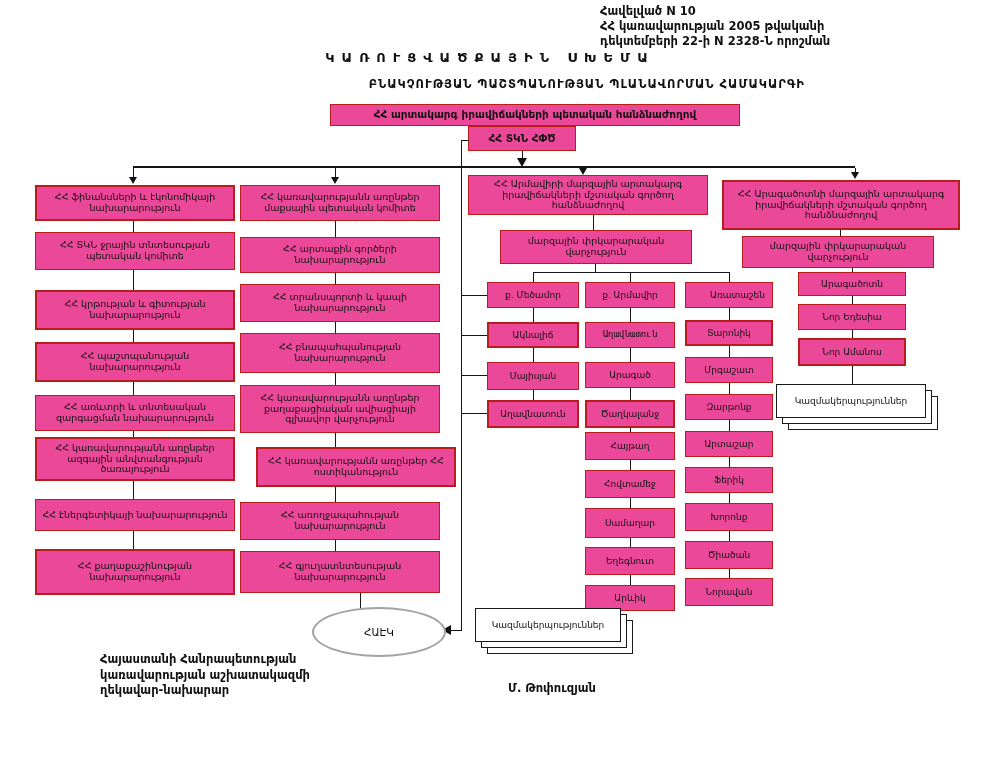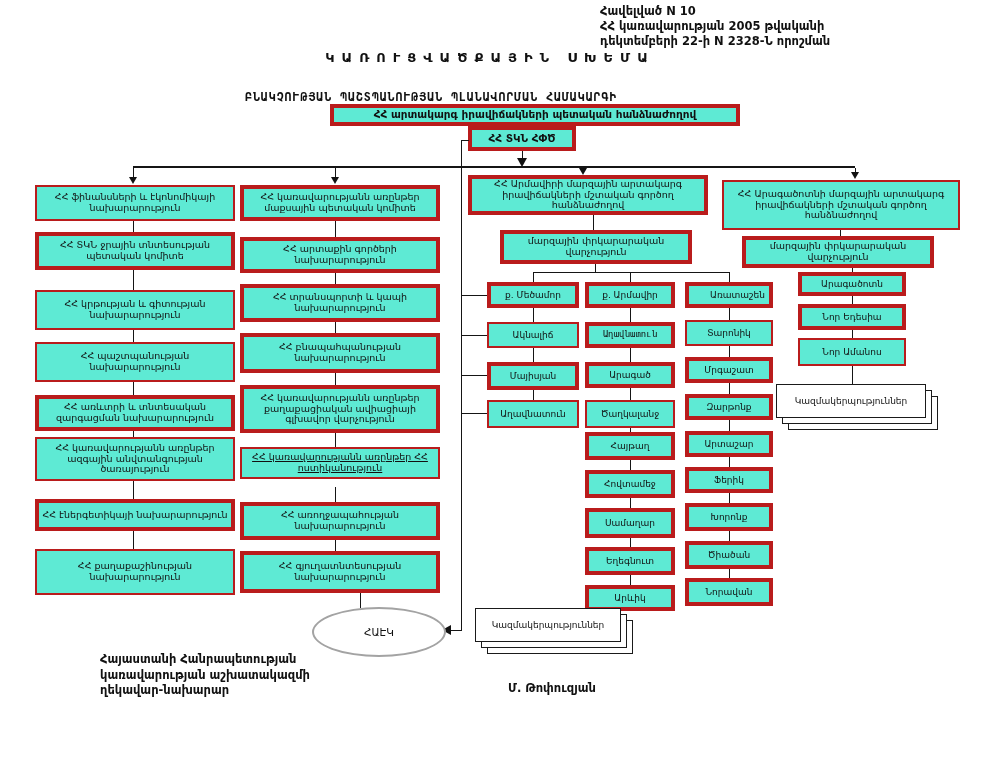--- a/index.html
+++ b/index.html
@@ -2,23 +2,23 @@
 <html><head>
 <meta charset="utf-8">
 <style>
   html,body{margin:0;padding:0;background:#e8e8e8;}
   .cv{position:relative;width:984px;height:765px;background:#ffffff;
       font-family:"DejaVu Sans",sans-serif;color:#111;overflow:hidden;}
   .annex{position:absolute;left:600px;top:4px;width:320px;text-align:left;
          font-size:11.5px;font-weight:700;line-height:15px;}
   .ttl{position:absolute;left:200px;top:50px;width:580px;text-align:center;
        font-size:13px;font-weight:700;letter-spacing:7px;}
-  .sub{position:absolute;left:245px;top:90px;width:560px;text-align:left;
-       font-size:11.5px;font-weight:700;letter-spacing:1px;font-family:Liberation Mono, monospace;}
-  .bx{position:absolute;background:#5eead4;border:4px solid #b91c1c;box-sizing:border-box;
+  .sub{position:absolute;left:245px;top:77px;width:560px;text-align:right;
+       font-size:11.5px;font-weight:700;letter-spacing:1px;}
+  .bx{position:absolute;background:#ec4899;border:1px solid #b91c1c;box-sizing:border-box;
       display:flex;align-items:center;justify-content:center;text-align:center;
       font-size:9.5px;line-height:1.14;padding:1px 3px;}
   .bx2{border-width:2px;}
   .sm{font-size:9px;}
   .bold{font-weight:700;}
   .hl{position:absolute;background:#151515;height:1px;}
   .vl{position:absolute;background:#151515;width:1px;}
   .sp{height:2px;}
   .ad{position:absolute;width:0;height:0;border-left:4px solid transparent;
       border-right:4px solid transparent;border-top:7px solid #111;}
@@ -83,21 +83,21 @@
   <div class="vl" style="left:133px;top:382px;height:13px;"></div>
   <div class="vl" style="left:133px;top:431px;height:6px;"></div>
   <div class="vl" style="left:133px;top:481px;height:18px;"></div>
   <div class="vl" style="left:133px;top:531px;height:18px;"></div>
 
   <div class="bx" style="left:240px;top:185px;width:200px;height:36px;">ՀՀ կառավարությանն առընթեր մաքսային պետական կոմիտե</div>
   <div class="bx" style="left:240px;top:237px;width:200px;height:36px;">ՀՀ արտաքին գործերի նախարարություն</div>
   <div class="bx" style="left:240px;top:284px;width:200px;height:38px;">ՀՀ տրանսպորտի և կապի նախարարություն</div>
   <div class="bx" style="left:240px;top:333px;width:200px;height:40px;">ՀՀ բնապահպանության նախարարություն</div>
   <div class="bx" style="left:240px;top:385px;width:200px;height:48px;">ՀՀ կառավարությանն առընթեր քաղաքացիական ավիացիայի գլխավոր վարչություն</div>
-  <div class="bx bx2" style="left:240px;top:447px;width:200px;height:32px;text-decoration:underline;">ՀՀ կառավարությանն առընթեր ՀՀ ոստիկանություն</div>
+  <div class="bx bx2" style="left:256px;top:447px;width:200px;height:40px;">ՀՀ կառավարությանն առընթեր ՀՀ ոստիկանություն</div>
   <div class="bx" style="left:240px;top:502px;width:200px;height:38px;">ՀՀ առողջապահության նախարարություն</div>
   <div class="bx" style="left:240px;top:551px;width:200px;height:42px;">ՀՀ գյուղատնտեսության նախարարություն</div>
   <div class="vl" style="left:335px;top:221px;height:16px;"></div>
   <div class="vl" style="left:335px;top:273px;height:11px;"></div>
   <div class="vl" style="left:335px;top:322px;height:11px;"></div>
   <div class="vl" style="left:335px;top:373px;height:12px;"></div>
   <div class="vl" style="left:335px;top:433px;height:14px;"></div>
   <div class="vl" style="left:335px;top:487px;height:15px;"></div>
   <div class="vl" style="left:335px;top:540px;height:11px;"></div>
   <div class="vl" style="left:360px;top:593px;height:15px;"></div>

